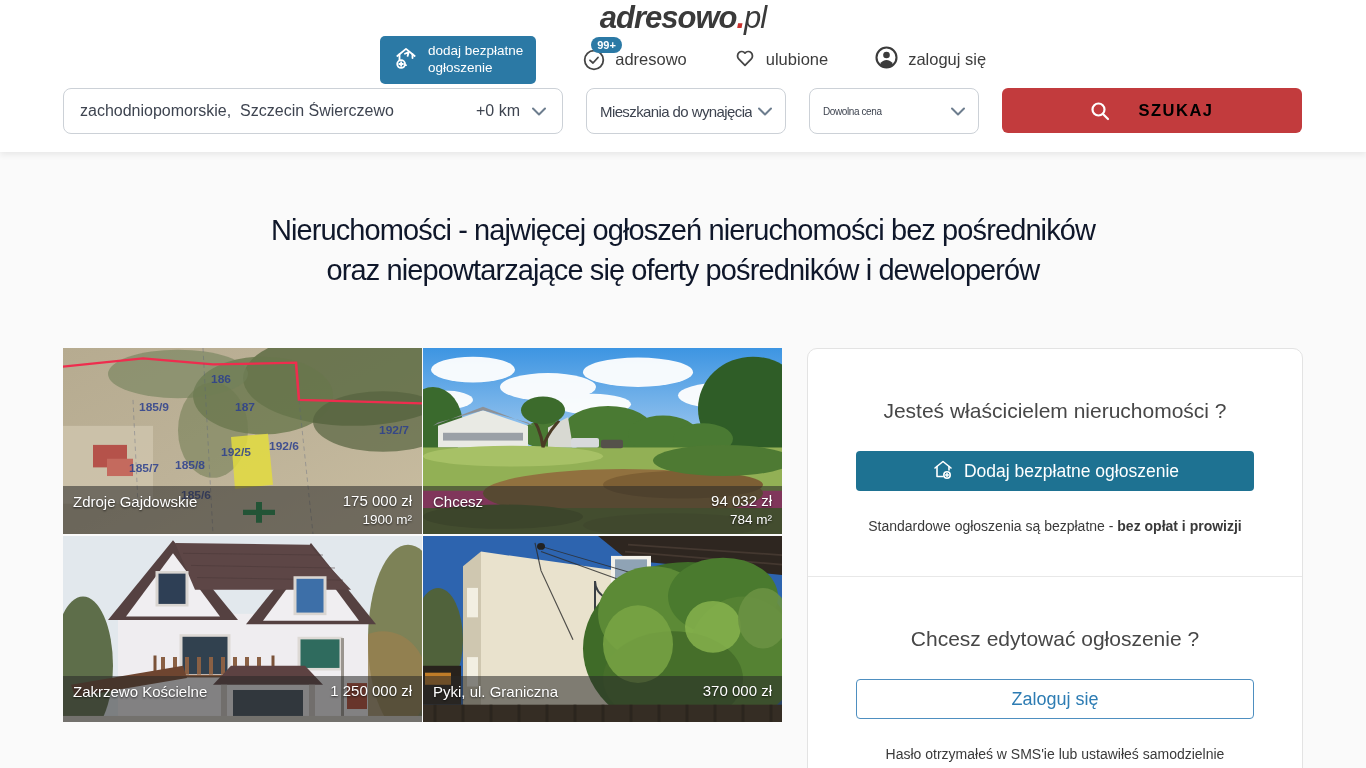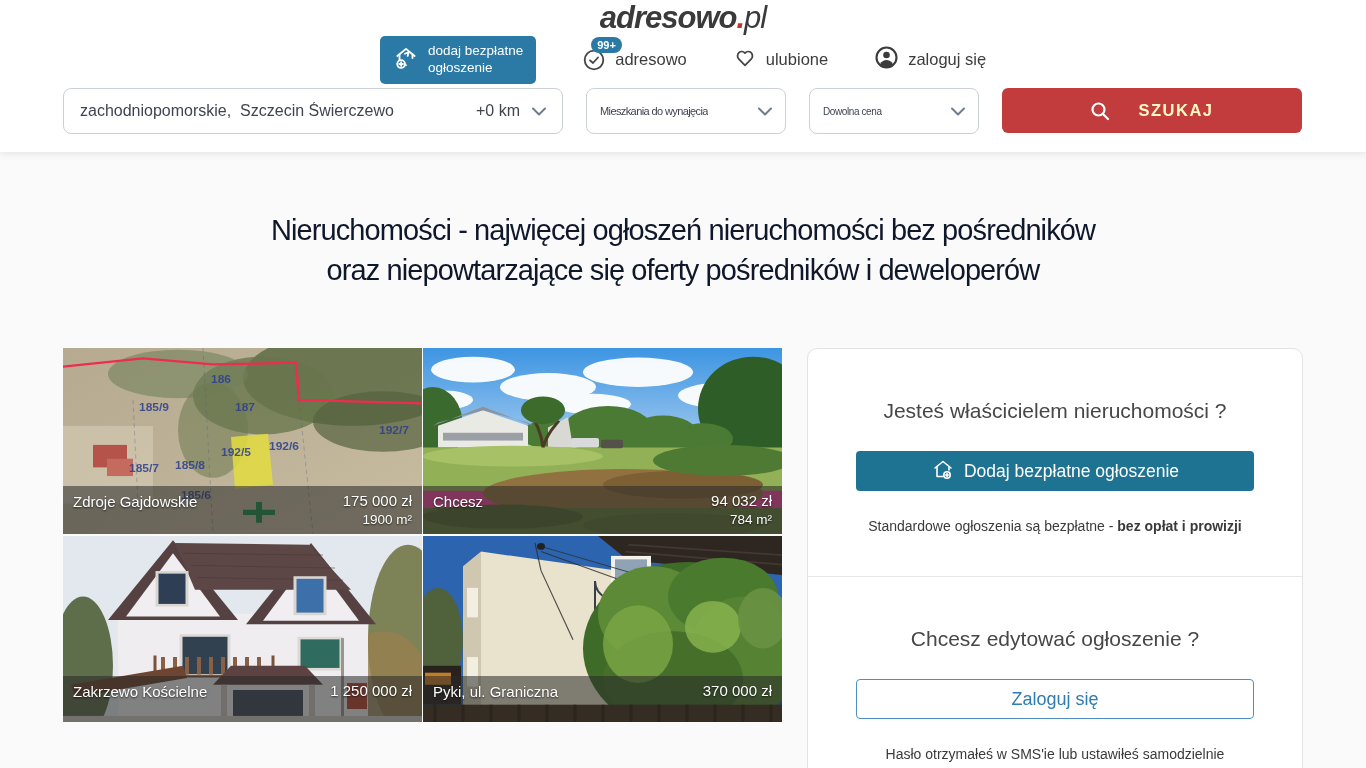--- a/index.html
+++ b/index.html
@@ -23,24 +23,24 @@
     font-weight:700; border-radius:9px; padding:2px 6px; }
 
   
   .search-row { display:flex; gap:23px; padding-bottom:18px; }
   .field { background:#fff; border:1px solid #ccd1d7; border-radius:8px; height:46px; display:flex;
     align-items:center; font-size:16px; color:#3e4450; cursor:pointer; }
   .loc { width:500px; padding:0 16px; }
   .loc-text { white-space:pre; overflow:hidden; flex:1; }
   .radius { display:flex; align-items:center; gap:12px; }
   .sel-cat { width:200px; padding:0 13px; justify-content:space-between; }
-  .sel-cat .sel-text { white-space:nowrap; overflow:hidden; max-width:152px; font-size:11px; letter-spacing:-0.6px; }
+  .sel-cat .sel-text { white-space:nowrap; overflow:hidden; max-width:152px; font-size:15px; letter-spacing:-0.6px; }
   .sel-price { width:170px; padding:0 13px; justify-content:space-between; }
   .sel-price .sel-text { font-size:10px; letter-spacing:-0.4px; }
-  .search-btn { width:300px; height:45px; background:#c23b3d; border:none; border-radius:6px; color:#fef9c3;
+  .search-btn { width:300px; height:45px; background:#c23b3d; border:none; border-radius:6px; color:#000000;
     font-size:16.5px; font-weight:700; letter-spacing:1.5px; display:flex; align-items:center; justify-content:center;
     gap:28px; cursor:pointer; font-family:"Liberation Sans", sans-serif; }
 
   
   .hero { width:1140px; margin:58px auto 0; text-align:center; font-size:29px; font-weight:400;
     letter-spacing:-0.9px; line-height:40px; color:#0f172a; }
 
   
   .content { display:flex; gap:24px; padding:0 63px; margin-top:58px; }
   .grid { width:720px; display:grid; grid-template-columns:359px 359px; gap:2px 1px; align-content:start; }

